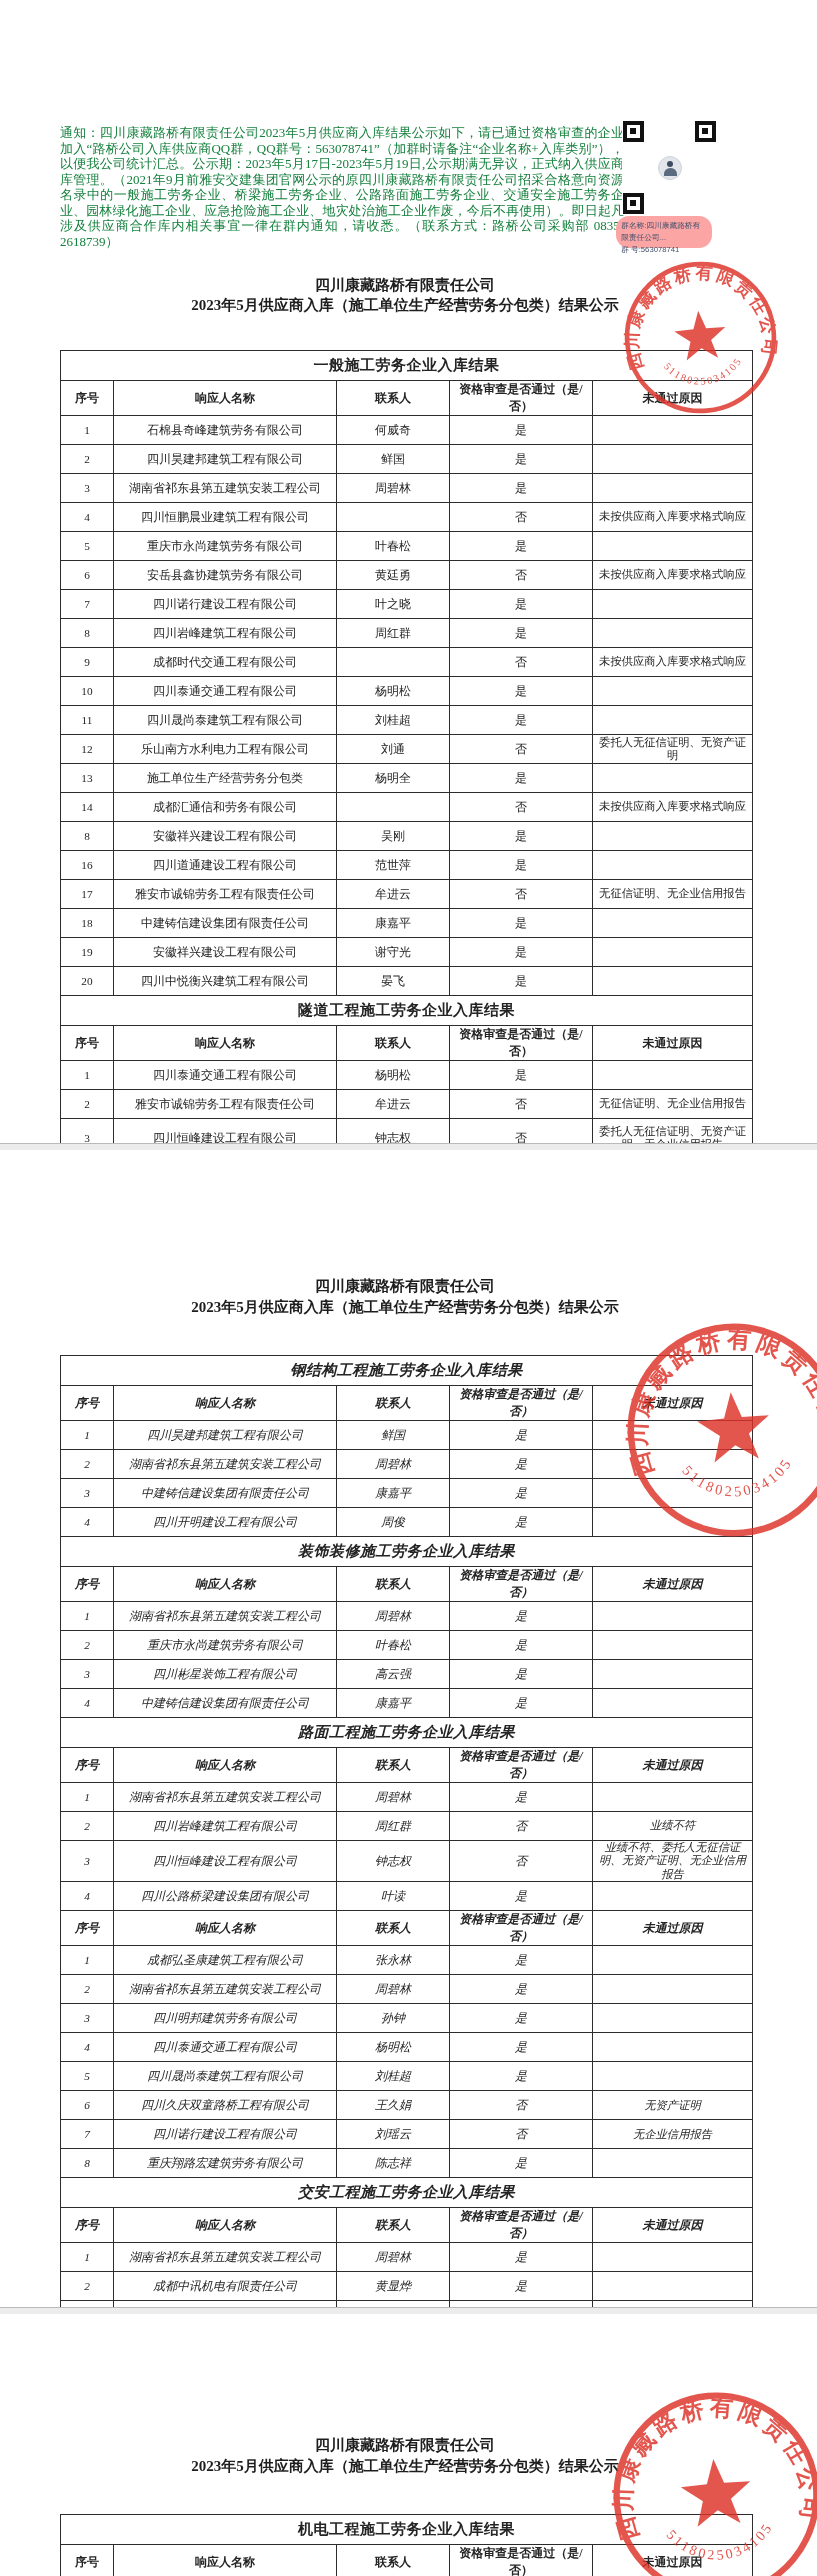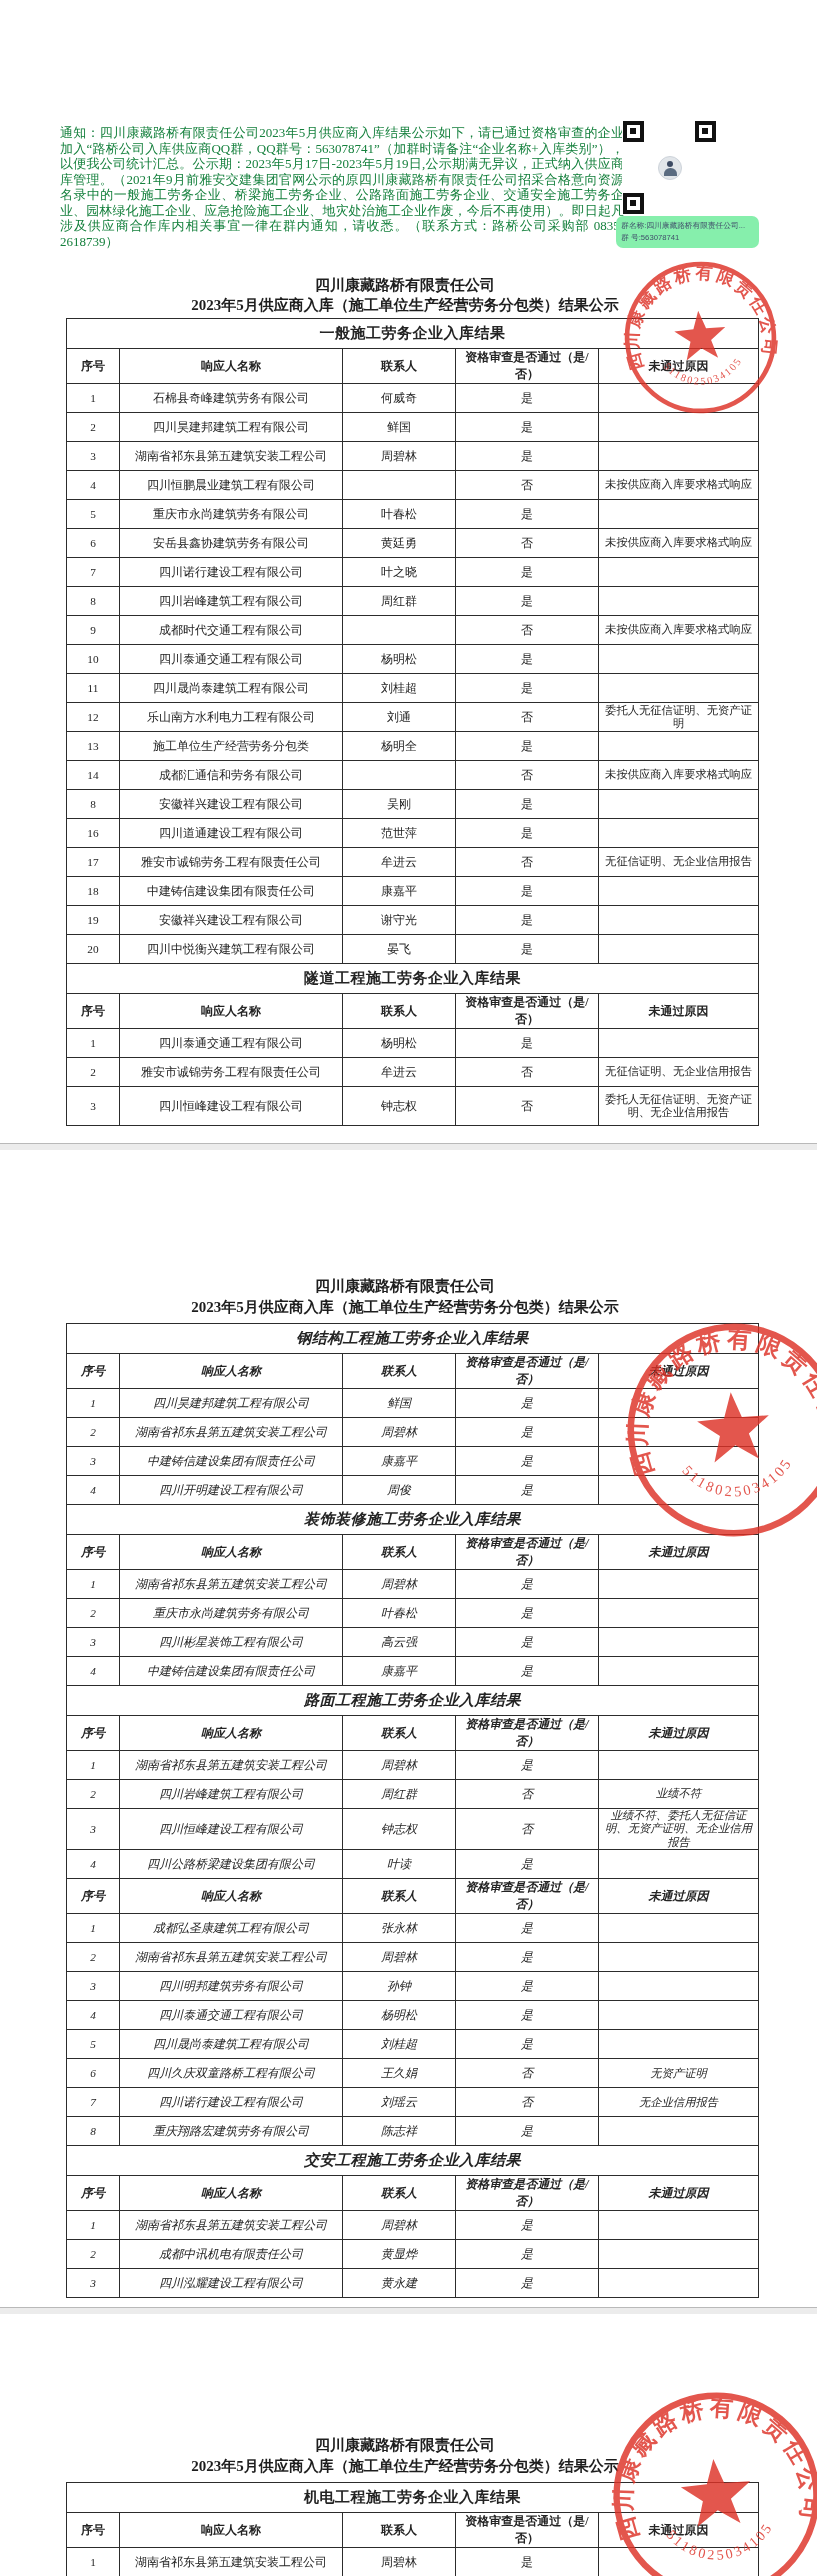--- a/index.html
+++ b/index.html
@@ -28,33 +28,33 @@
   .finder::after{content:"";position:absolute;left:2.6px;top:2.6px;width:6.2px;height:6.2px;background:#111;}
   .finder.tl{left:1px;top:1px;}
   .finder.tr{right:1px;top:1px;}
   .finder.bl{left:1px;bottom:1px;}
   .qr-avatar{position:absolute;left:36px;top:36px;width:24px;height:24px;border-radius:50%;
              background:#e2e6ea;border:1px solid #cdd3da;box-sizing:border-box;}
   .qr-avatar::before{content:"";position:absolute;left:7.7px;top:3.6px;width:6.7px;height:6.7px;border-radius:50%;background:#3d4b63;}
   .qr-avatar::after{content:"";position:absolute;left:4.6px;top:11.3px;width:13px;height:8.2px;
              border-radius:6.2px 6.2px 0 0;background:#5a England6b80;background:#5a6b80;}
 
-  .qq-card{position:absolute;left:616px;top:216px;width:143px;height:32px;background:#86efac;
-           border-radius:7px;font-size:7.7px;line-height:12.4px;color:#41506b;padding:3.6px 5.2px;box-sizing:border-box;
+  .qq-card{position:absolute;left:616px;top:216px;width:96px;height:32px;background:#fca5a5;
+           border-radius:13px;font-size:7.7px;line-height:12.4px;color:#41506b;padding:3.6px 5.2px;box-sizing:border-box;
            font-family:"Liberation Sans","DejaVu Sans",sans-serif;}
 
   
   .doc-title{position:absolute;left:52px;width:706px;text-align:center;
              font-size:15px;font-weight:700;line-height:19.6px;color:#1e1e1e;}
   .t-p1{top:276px;}
   .t-p2{top:126px;line-height:20.6px;}
   .t-p3{top:121px;line-height:20.6px;}
 
   
-  .tbl-mount{position:absolute;left:66px;width:606px;}
+  .tbl-mount{position:absolute;left:60px;width:606px;margin-top:32px;}
   .tbl-p1{top:318px;}
   .tbl-p2{top:173px;font-style:italic;}
   .tbl-p3{top:168px;}
   table.doc-table{border-collapse:collapse;table-layout:fixed;width:691px;
                   border:1.5px solid #262626;font-size:12px;color:#242424;}
   table.doc-table td,table.doc-table th{border:1px solid #2c2c2c;text-align:center;
                   vertical-align:middle;padding:0 3.1px;overflow:hidden;}
   tr.sec-row td{height:29px;font-size:15px;font-weight:700;letter-spacing:0.5px;}
   tr.head-row th{height:28px;font-size:12px;font-weight:700;}
   tr.data-row td{height:28px;}

